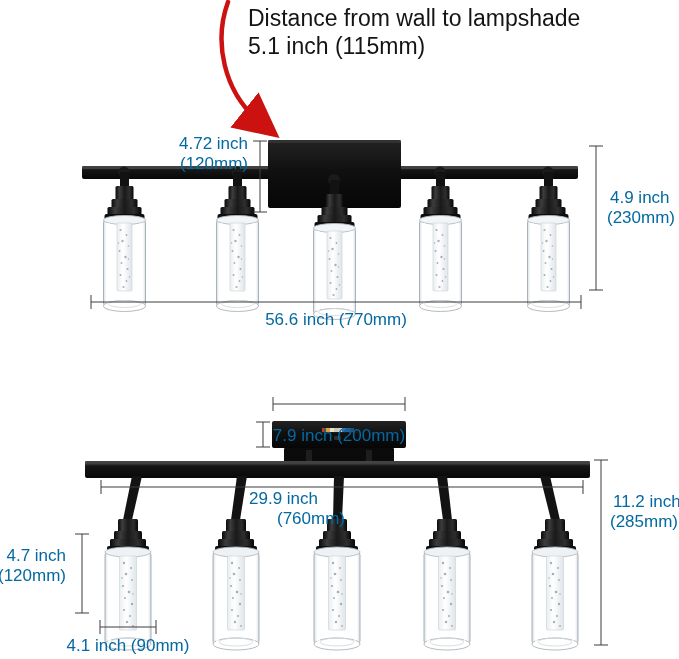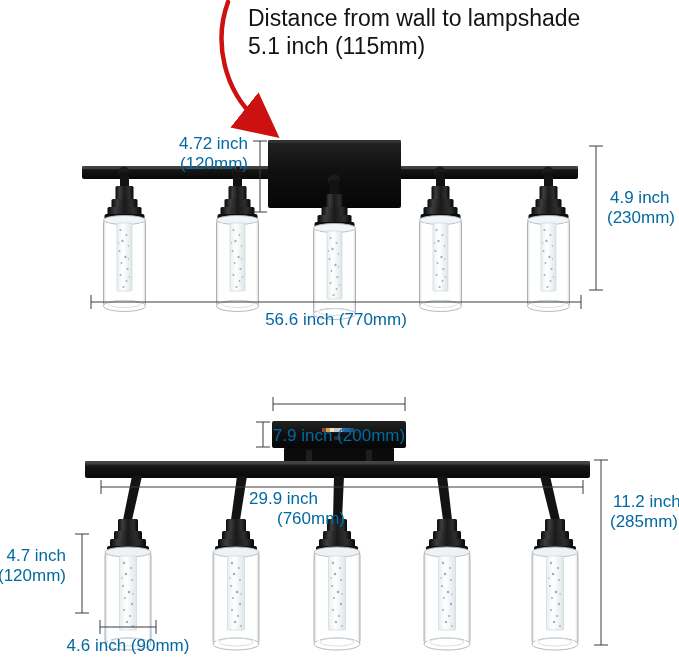--- a/index.html
+++ b/index.html
@@ -311,15 +311,15 @@
 
   <div class="dim-label" style="left:249px; top:489px;">29.9 inch</div>
   <div class="dim-label" style="left:249px; top:509px;margin-left:28px;">(760mm)</div>
 
   <div class="dim-label" style="left:613px; top:492px;">11.2 inch</div>
   <div class="dim-label" style="left:610px; top:512px;">(285mm)</div>
 
   <div class="dim-label right" style="left:-64px; top:546px; width:130px;">4.7 inch</div>
   <div class="dim-label right" style="left:-64px; top:566px; width:130px;">(120mm)</div>
 
-  <div class="dim-label center" style="left:28px; top:636px; width:200px;">4.6 inch (90mm)</div>
+  <div class="dim-label center" style="left:28px; top:636px; width:200px;">4.1 inch (90mm)</div>
 
 </div>
 
 </body></html>

